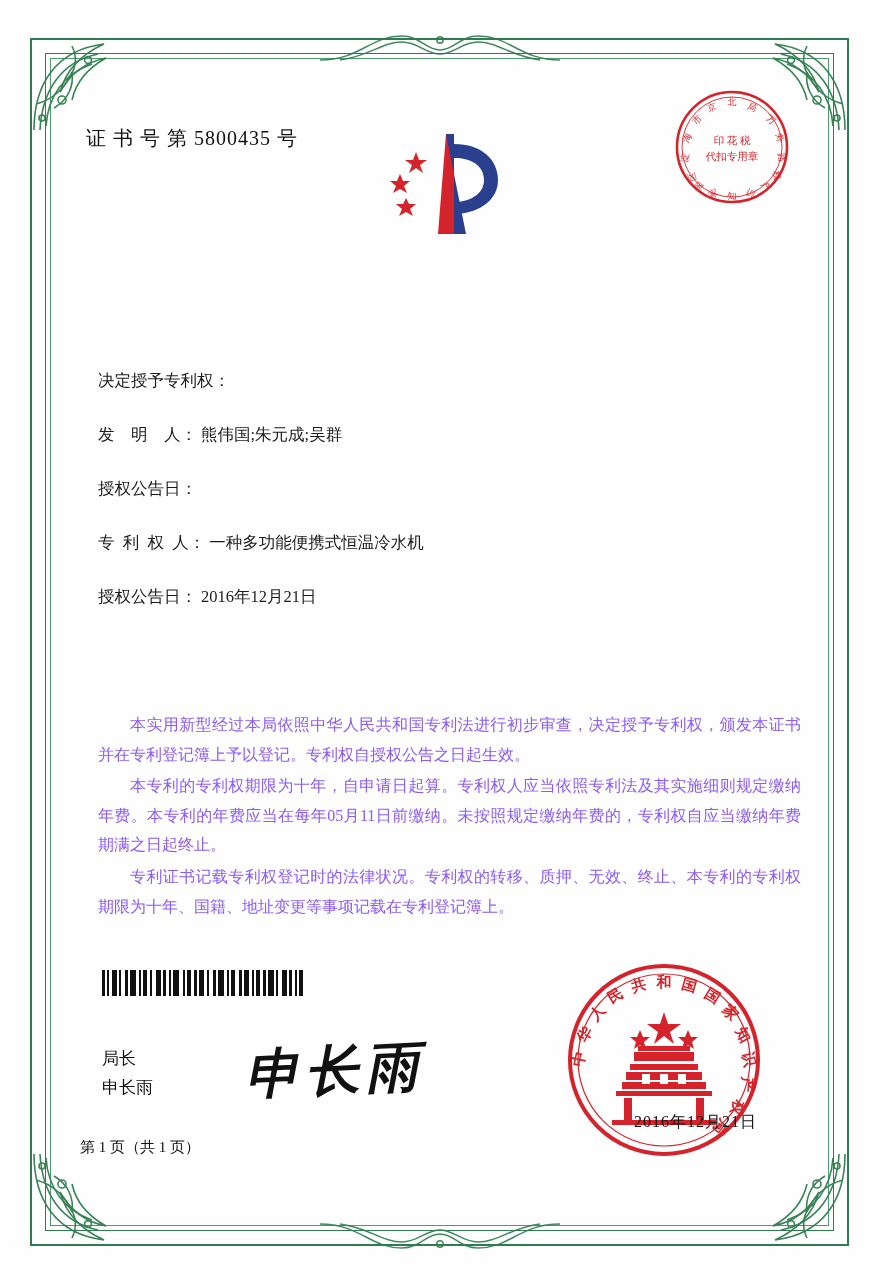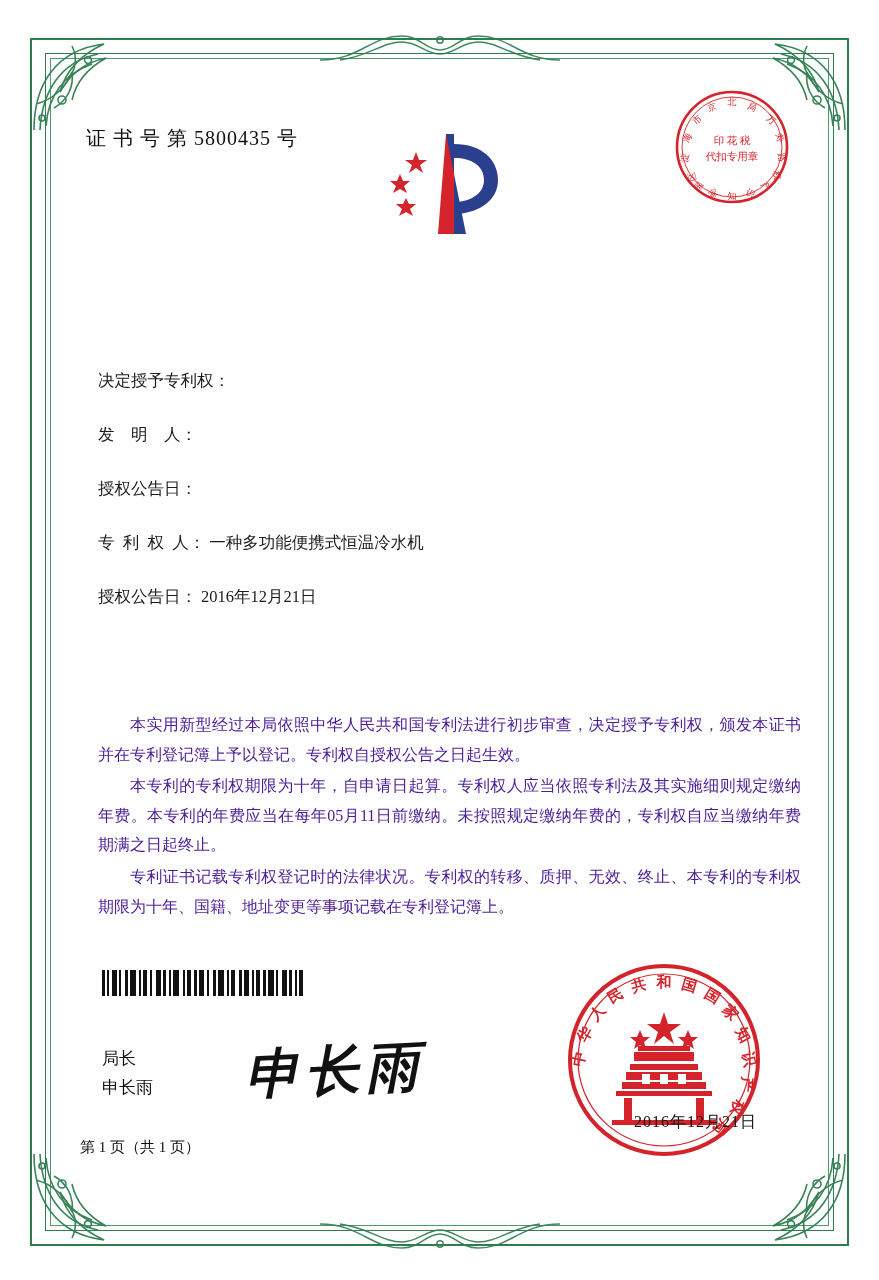--- a/index.html
+++ b/index.html
@@ -150,21 +150,21 @@
 
   
   .paragraphs {
     position: absolute;
     left: 18px;
     right: 8px;
     top: 630px;
     font-size: 16px;
     line-height: 1.85;
     text-align: justify;
-    color: #4c1d95;
+    color: #8b5cf6;
   }
   .paragraphs p {
     margin: 0 0 2px 0;
     text-indent: 2em;
   }
 
   
   .barcode {
     position: absolute;
     left: 22px;
@@ -376,20 +376,21 @@
       </svg>
     </div>
 
 
     <div class="fields">
       <div class="field-row">
         <span class="field-label">决定授予专利权：</span>
       </div>
       <div class="field-row">
         <span class="field-label">发    明    人：</span>
+        <span class="field-value">熊伟国;朱元成;吴群</span>
       </div>
       <div class="field-row">
         <span class="field-label">授权公告日：</span>
       </div>
       <div class="field-row">
         <span class="field-label">专  利  权  人：</span>
         <span class="field-value">一种多功能便携式恒温冷水机</span>
       </div>
       <div class="field-row">
         <span class="field-label">授权公告日：</span>

